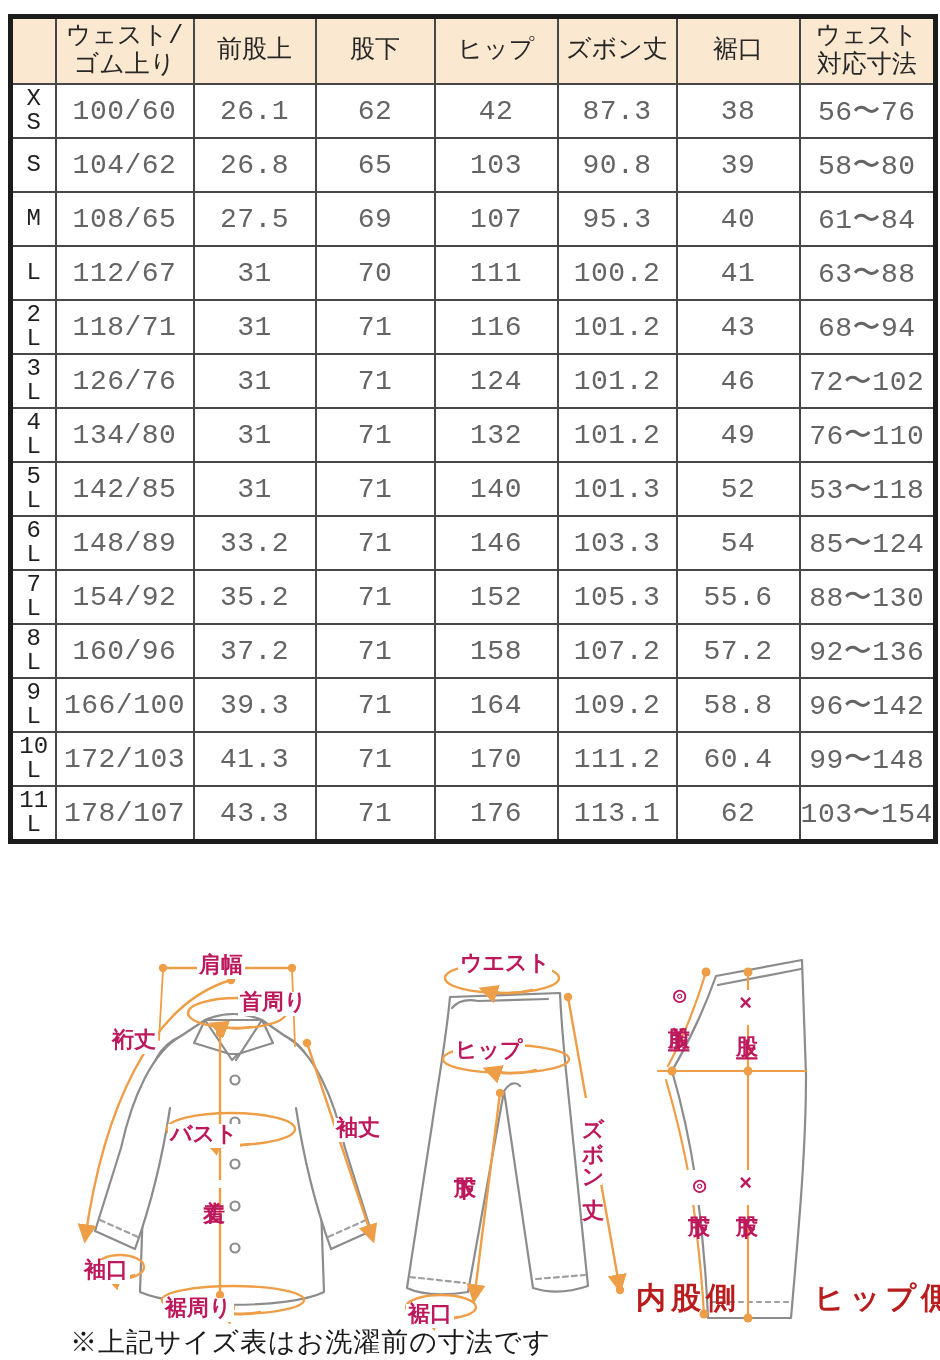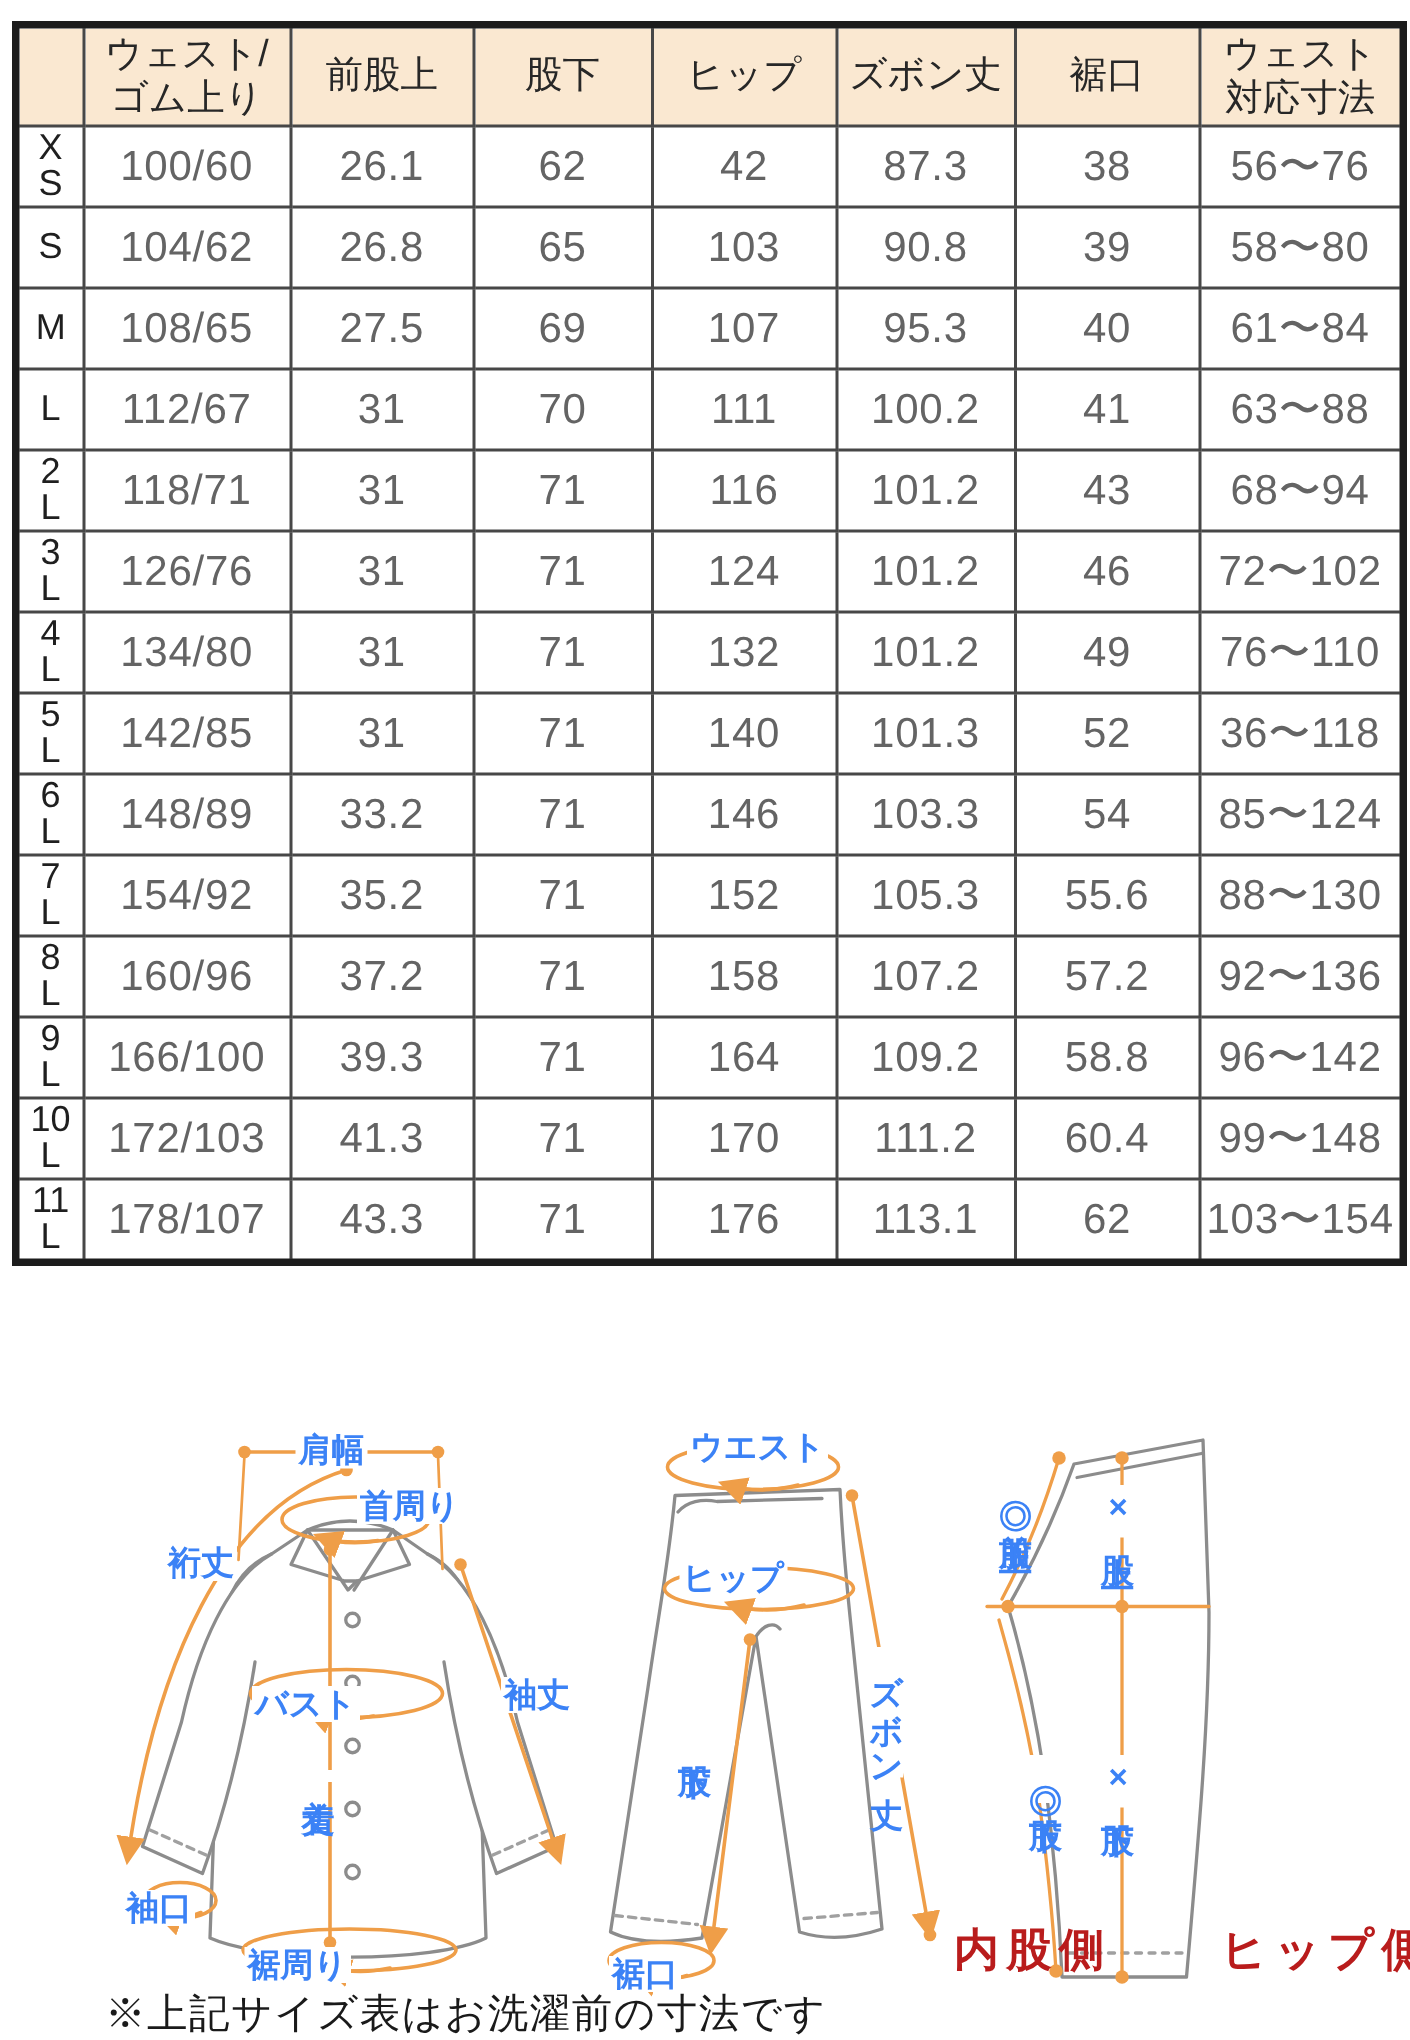--- a/index.html
+++ b/index.html
@@ -1,18 +1,18 @@
 <!DOCTYPE html>
 <html><head>
 <meta charset="utf-8">
 <style>
   html,body{margin:0;padding:0;background:#ffffff;}
   .canvas{
     position:relative;width:940px;height:1360px;background:#ffffff;overflow:hidden;
-    font-family:Liberation Sans, sans-serif;
+    font-family:Liberation Mono, monospace;
   }
   
   table.size-table{
     position:absolute;left:8px;top:14px;width:925px;
     border-collapse:collapse;table-layout:fixed;background:#ffffff;
     border:5px solid #1c1c1c;
   }
   table.size-table th, table.size-table td{
     border:2px solid #474747;
     text-align:center;vertical-align:middle;
@@ -24,21 +24,21 @@
   }
   table.size-table tbody th{
     font-size:24px;line-height:1.0;font-weight:normal;color:#1f1f1f;height:52px;
   }
   table.size-table tbody td{
     font-size:28px;font-weight:normal;color:#646464;height:52px;letter-spacing:0.5px;
   }
   
   .diagram-svg{position:absolute;left:0;top:940px;}
   .dlabel{
-    position:absolute;font-size:22px;font-weight:bold;color:#3b82f6;
+    position:absolute;font-size:22px;font-weight:bold;color:#be185d;
     background:#ffffff;line-height:1.1;padding:0 2px;white-space:nowrap;
   }
   .dlabel.vert{
     writing-mode:vertical-rl;text-orientation:upright;
     padding:2px 0;letter-spacing:2px;line-height:1.0;
   }
   .dlabel.gray{
     color:#b91c1c;background:transparent;letter-spacing:5px;font-size:30px;
   }
   .footnote{
@@ -153,21 +153,21 @@
         </tr>
         <tr>
           <th>5
 L</th>
           <td>142/85</td>
           <td>31</td>
           <td>71</td>
           <td>140</td>
           <td>101.3</td>
           <td>52</td>
-          <td>36〜118</td>
+          <td>53〜118</td>
         </tr>
         <tr>
           <th>6
 L</th>
           <td>148/89</td>
           <td>33.2</td>
           <td>71</td>
           <td>146</td>
           <td>103.3</td>
           <td>54</td>

